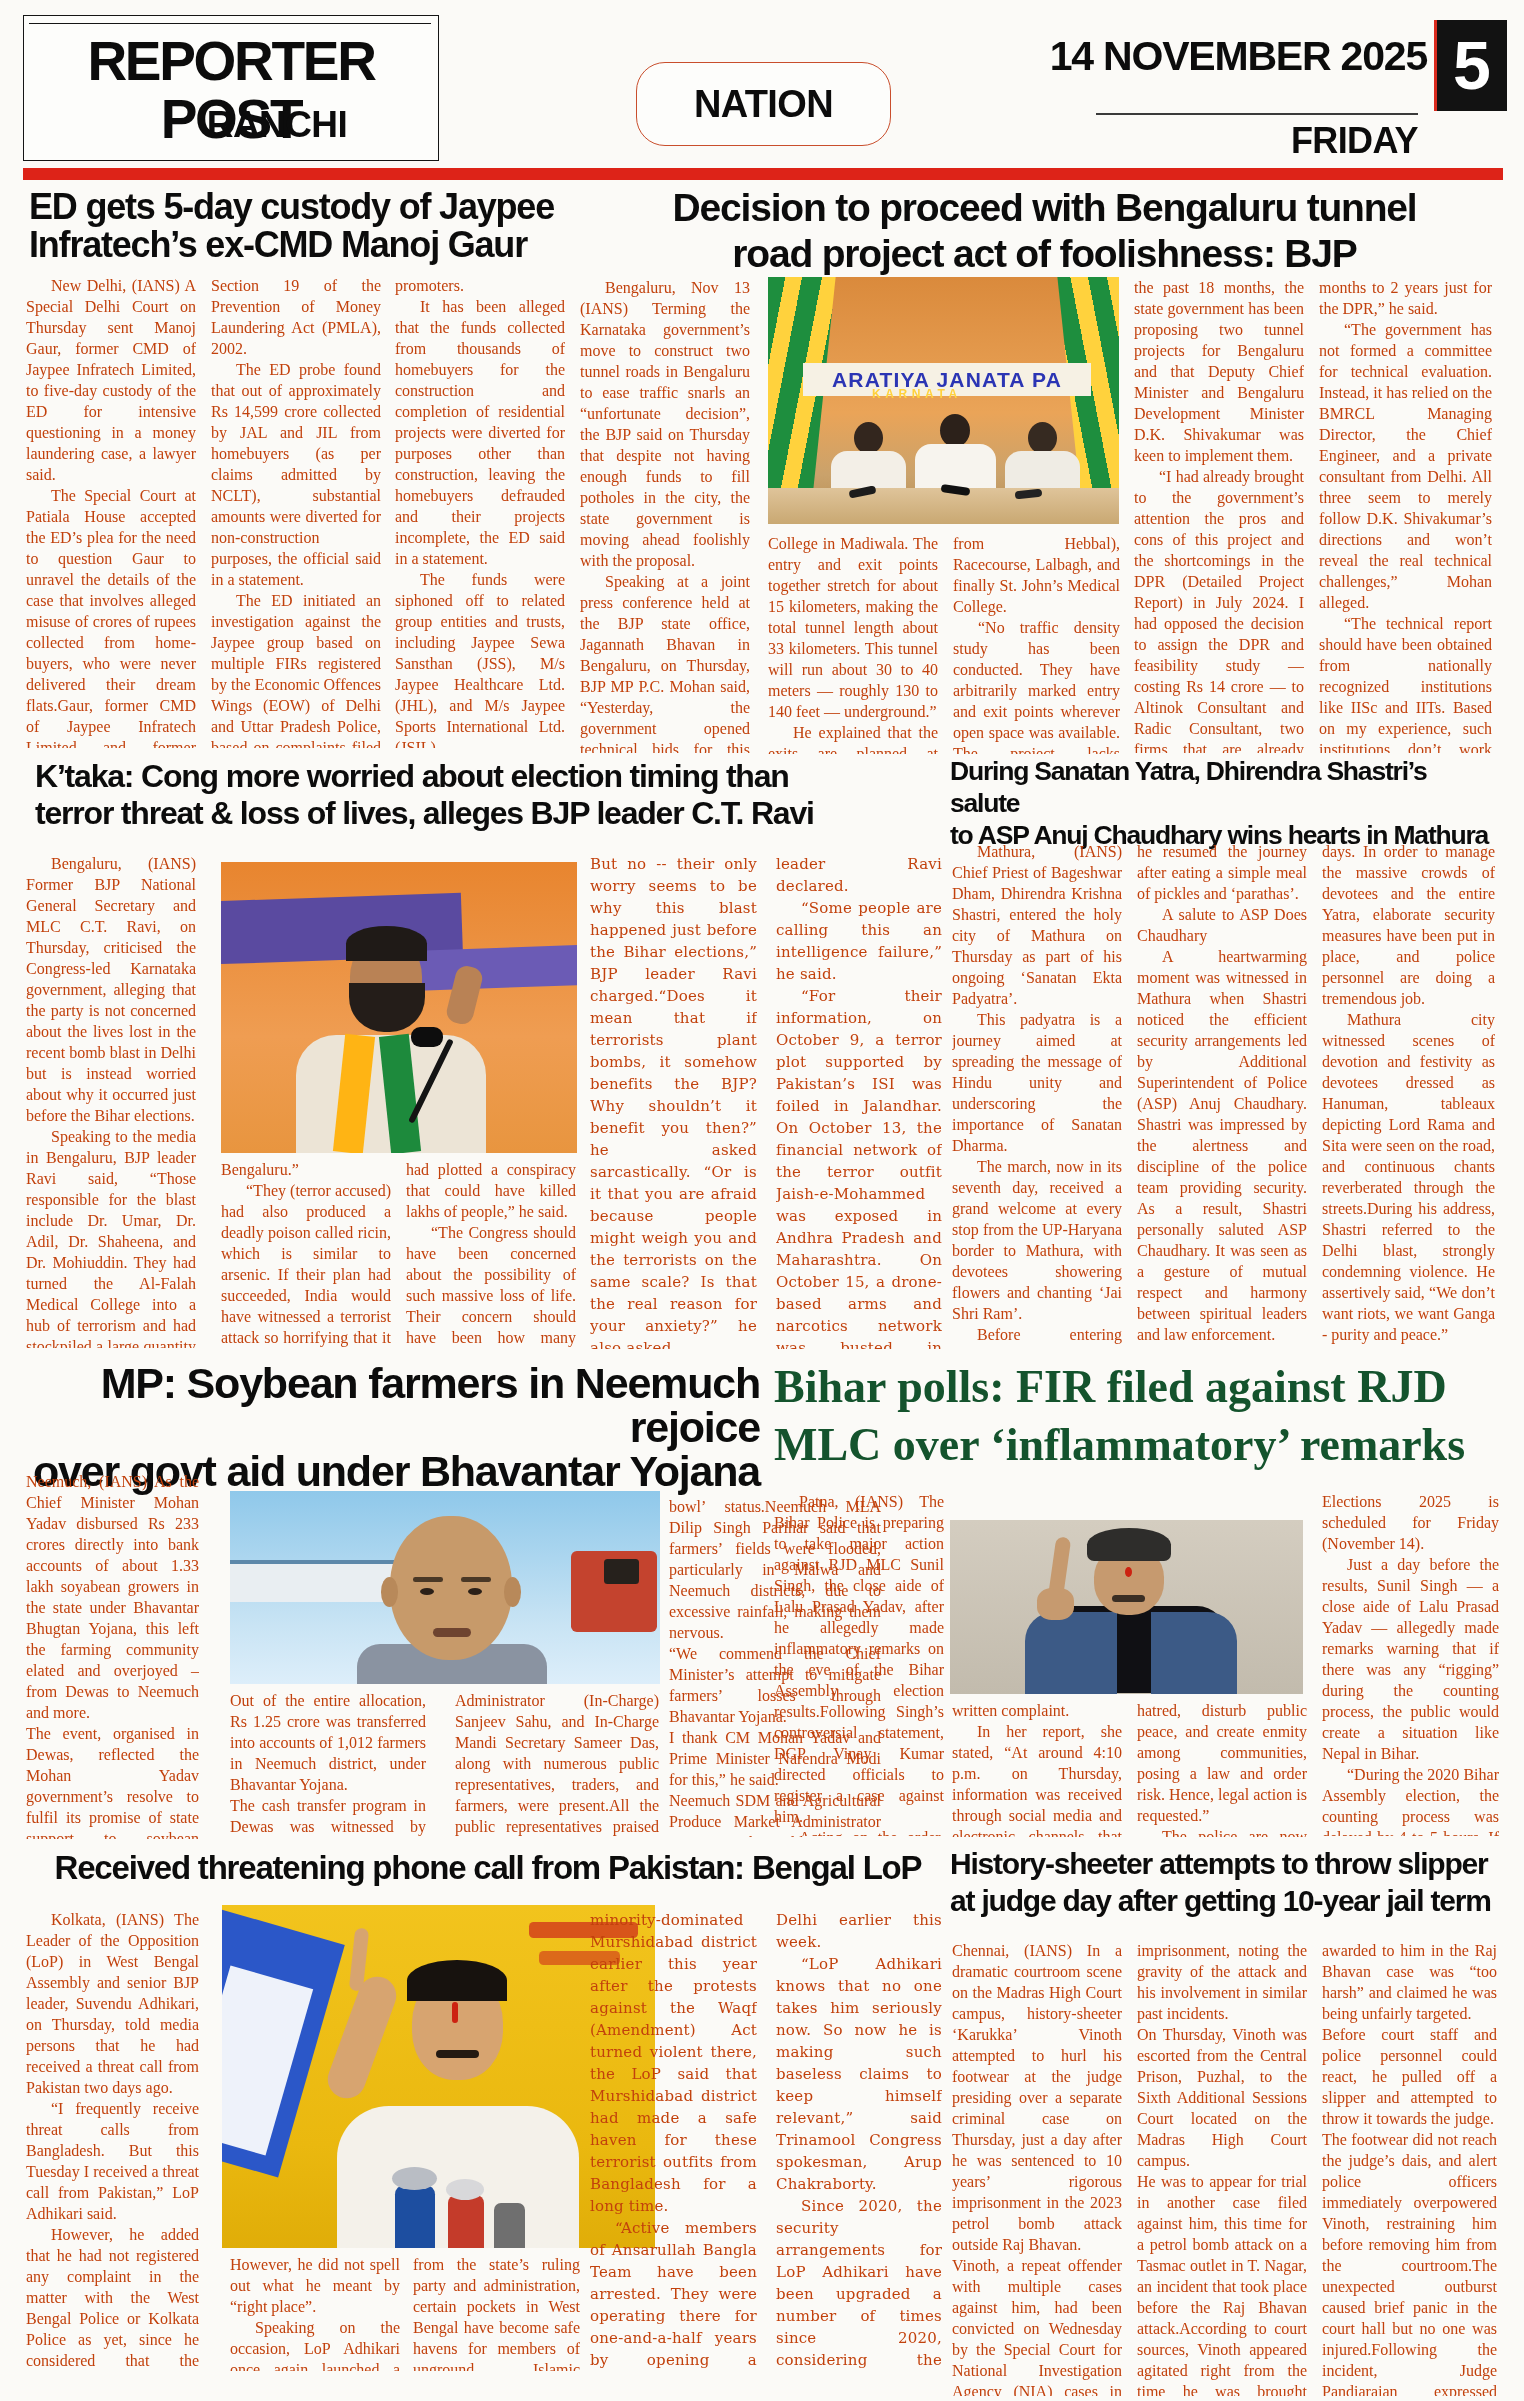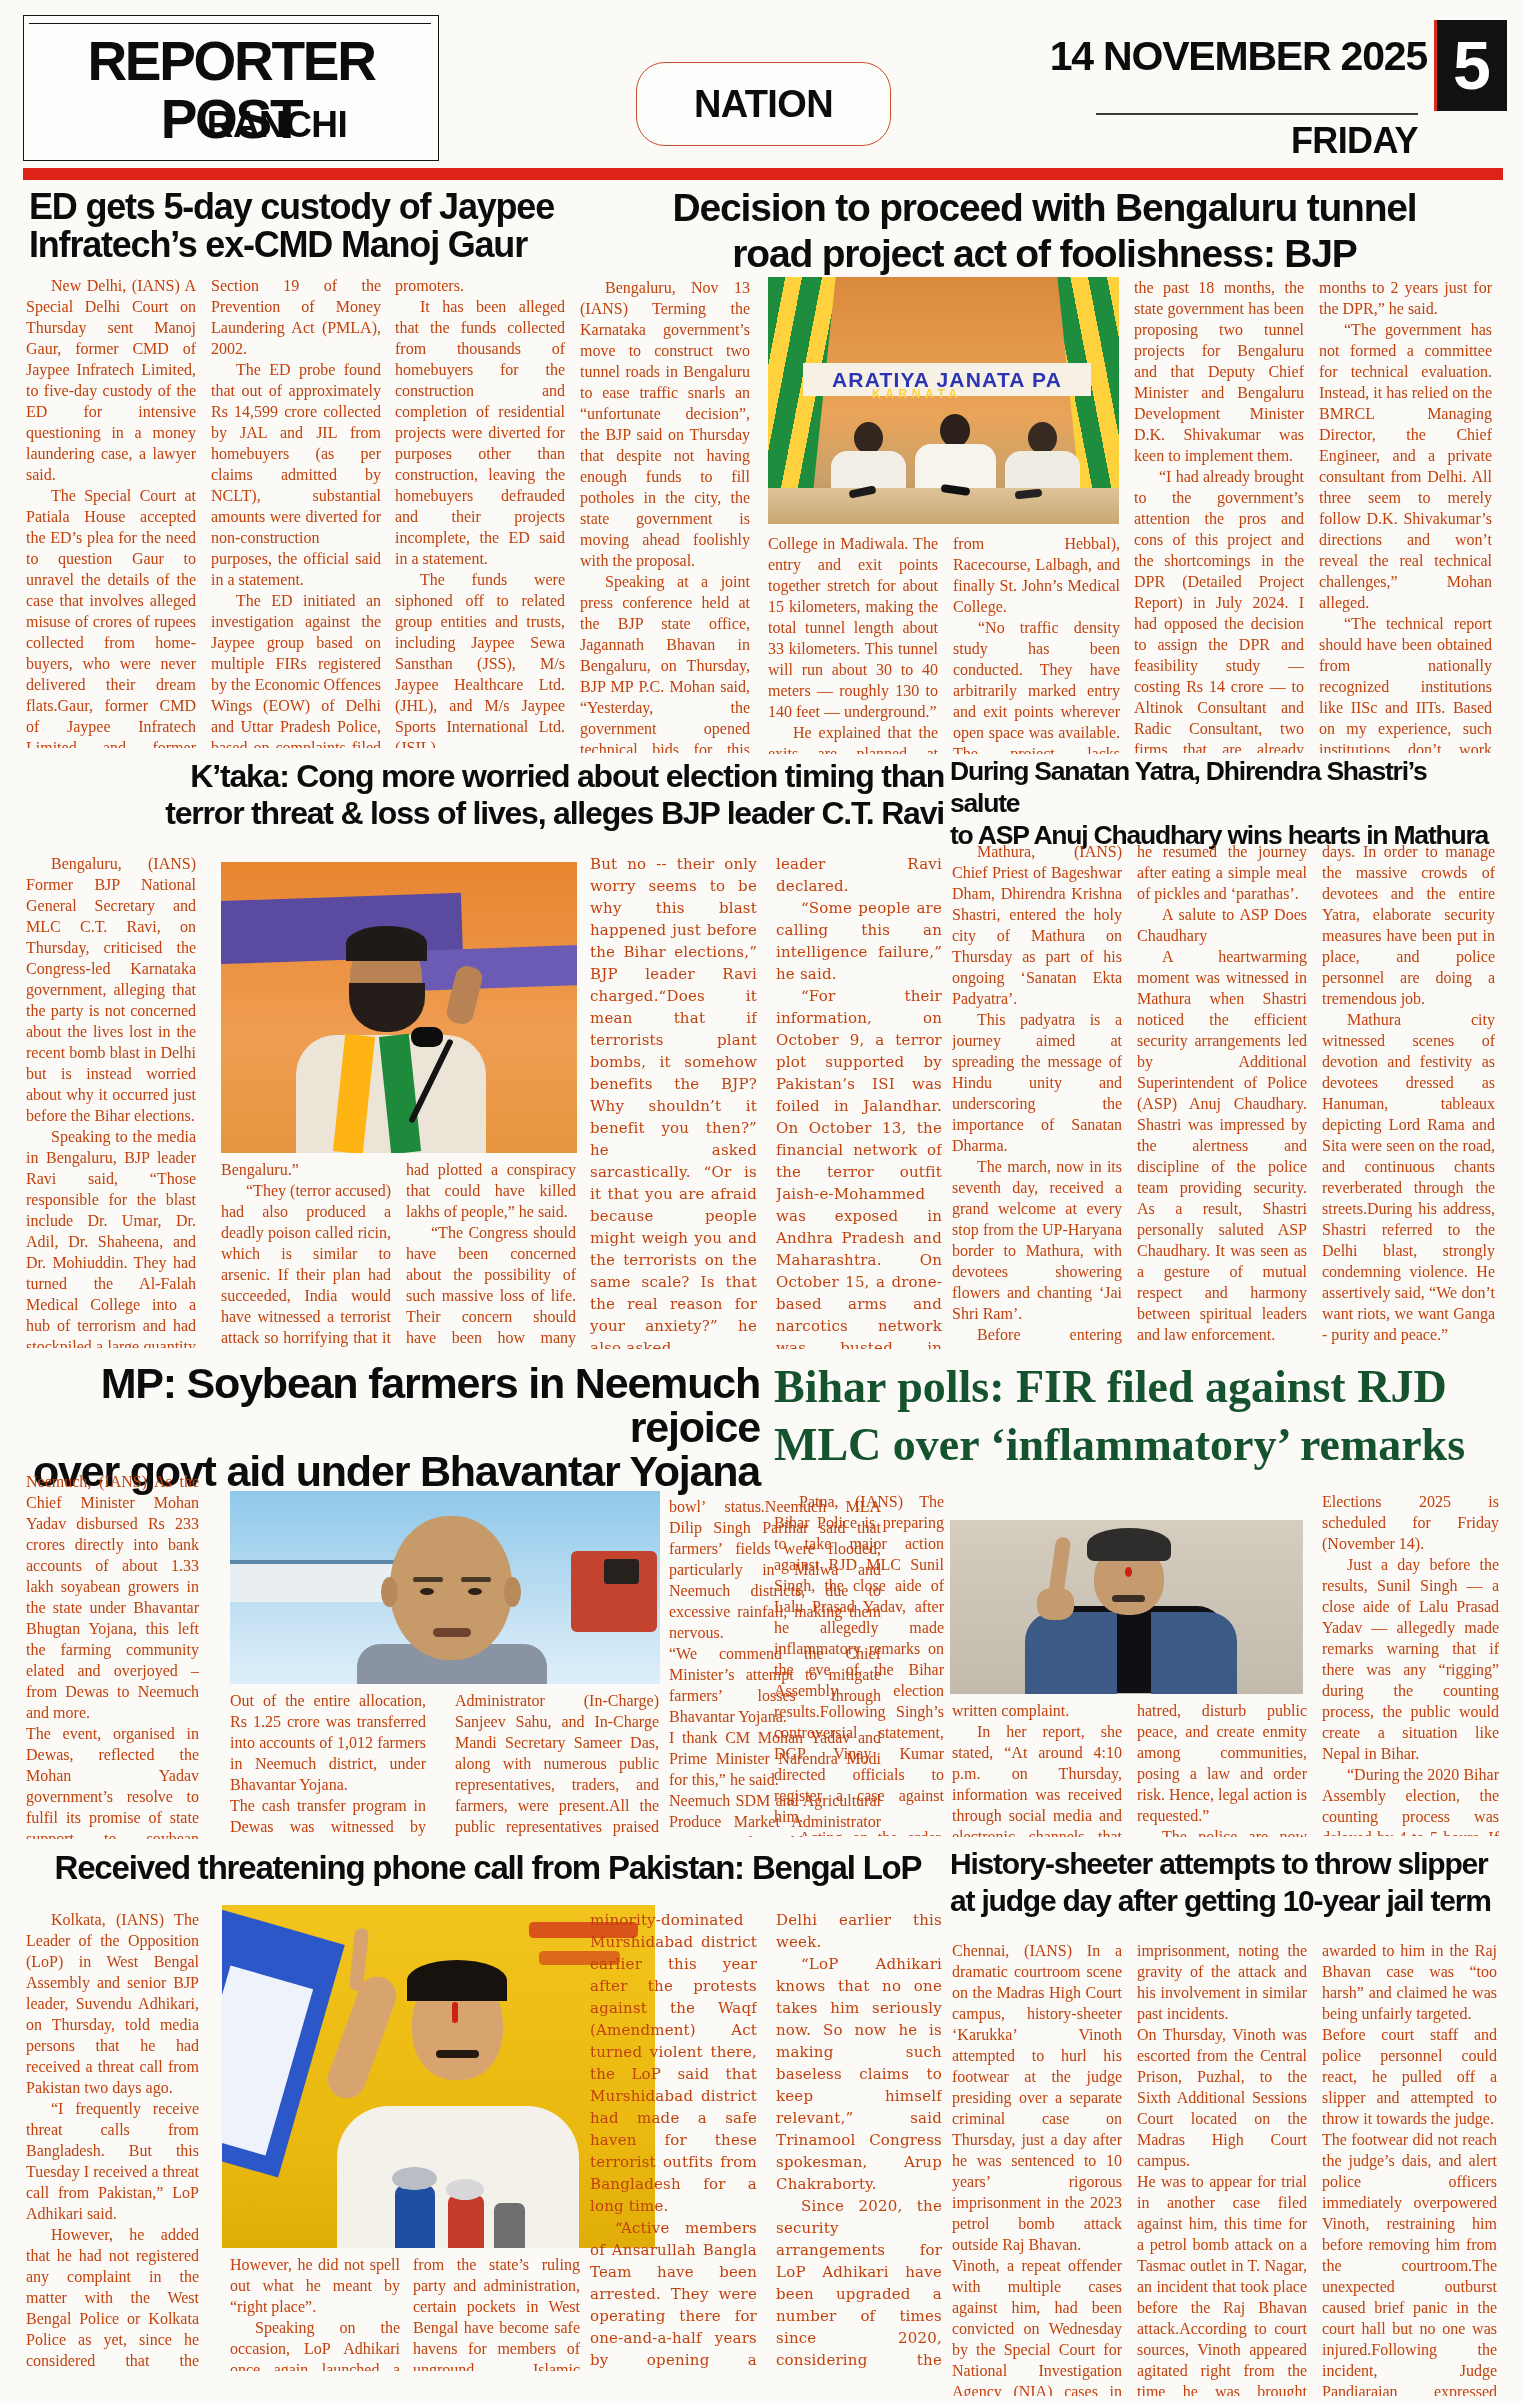--- a/index.html
+++ b/index.html
@@ -111,21 +111,21 @@
   <div class="abs col cont" style="left:1134px;top:277px;width:170px;height:476px;">
       <p>the past 18 months, the state government has been proposing two tunnel projects for Bengaluru and that Deputy Chief Minister and Bengaluru Development Minister D.K. Shivakumar was keen to implement them.</p>
       <p>“I had already brought to the government’s attention the pros and cons of this project and the shortcomings in the DPR (Detailed Project Report) in July 2024. I had opposed the decision to assign the DPR and feasibility study — costing Rs 14 crore — to Altinok Consultant and Radic Consultant, two firms that are already blacklisted. A project of such magnitude would require at least 18</p>
     </div>
   <div class="abs col cont" style="left:1319px;top:277px;width:173px;height:476px;">
       <p>months to 2 years just for the DPR,” he said.</p>
       <p>“The government has not formed a committee for technical evaluation. Instead, it has relied on the BMRCL Managing Director, the Chief Engineer, and a private consultant from Delhi. All three seem to merely follow D.K. Shivakumar’s directions and won’t reveal the real technical challenges,” Mohan alleged.</p>
       <p>“The technical report should have been obtained from nationally recognized institutions like IISc and IITs. Based on my experience, such institutions don’t work under government pressure,” he remarked, claiming that the report lacks scientific credibility.</p>
     </div>
 
-  <h2 class="abs hl" style="left:35px;top:758px;width:909px;font-size:32px;line-height:37px;text-align:right;">K’taka: Cong more worried about election timing than
+  <h2 class="abs hl" style="left:35px;top:758px;width:909px;font-size:32px;line-height:37px;text-align:left;">K’taka: Cong more worried about election timing than
 terror threat &amp; loss of lives, alleges BJP leader C.T. Ravi</h2>
 
   <div class="abs photo" style="left:221px;top:862px;width:356px;height:291px;">
     <div class="pp" style="left:0;top:0;right:0;bottom:0;background:linear-gradient(180deg,#e8852f,#ef9d52 60%,#e8953f);"></div>
     <div class="pp" style="left:-5.8px;top:35px;width:247px;height:63px;background:#5a4aa0;transform:rotate(-2deg);"></div>
     <div class="pp" style="left:190px;top:86px;width:167px;height:40px;background:#6b5bb5;transform:rotate(-2deg);"></div>
     <div class="pp" style="left:75px;top:173px;width:190px;height:118px;border-radius:40px 40px 0 0;background:#ece4d6;"></div>
     <div class="pp" style="left:118px;top:173px;width:30px;height:118px;background:#ffb414;transform:rotate(6deg);"></div>
     <div class="pp" style="left:164px;top:173px;width:30px;height:118px;background:#1d8a3c;transform:rotate(-6deg);"></div>
     <div class="pp" style="left:129px;top:75px;width:72px;height:86px;border-radius:46%;background:#b98255;"></div>

